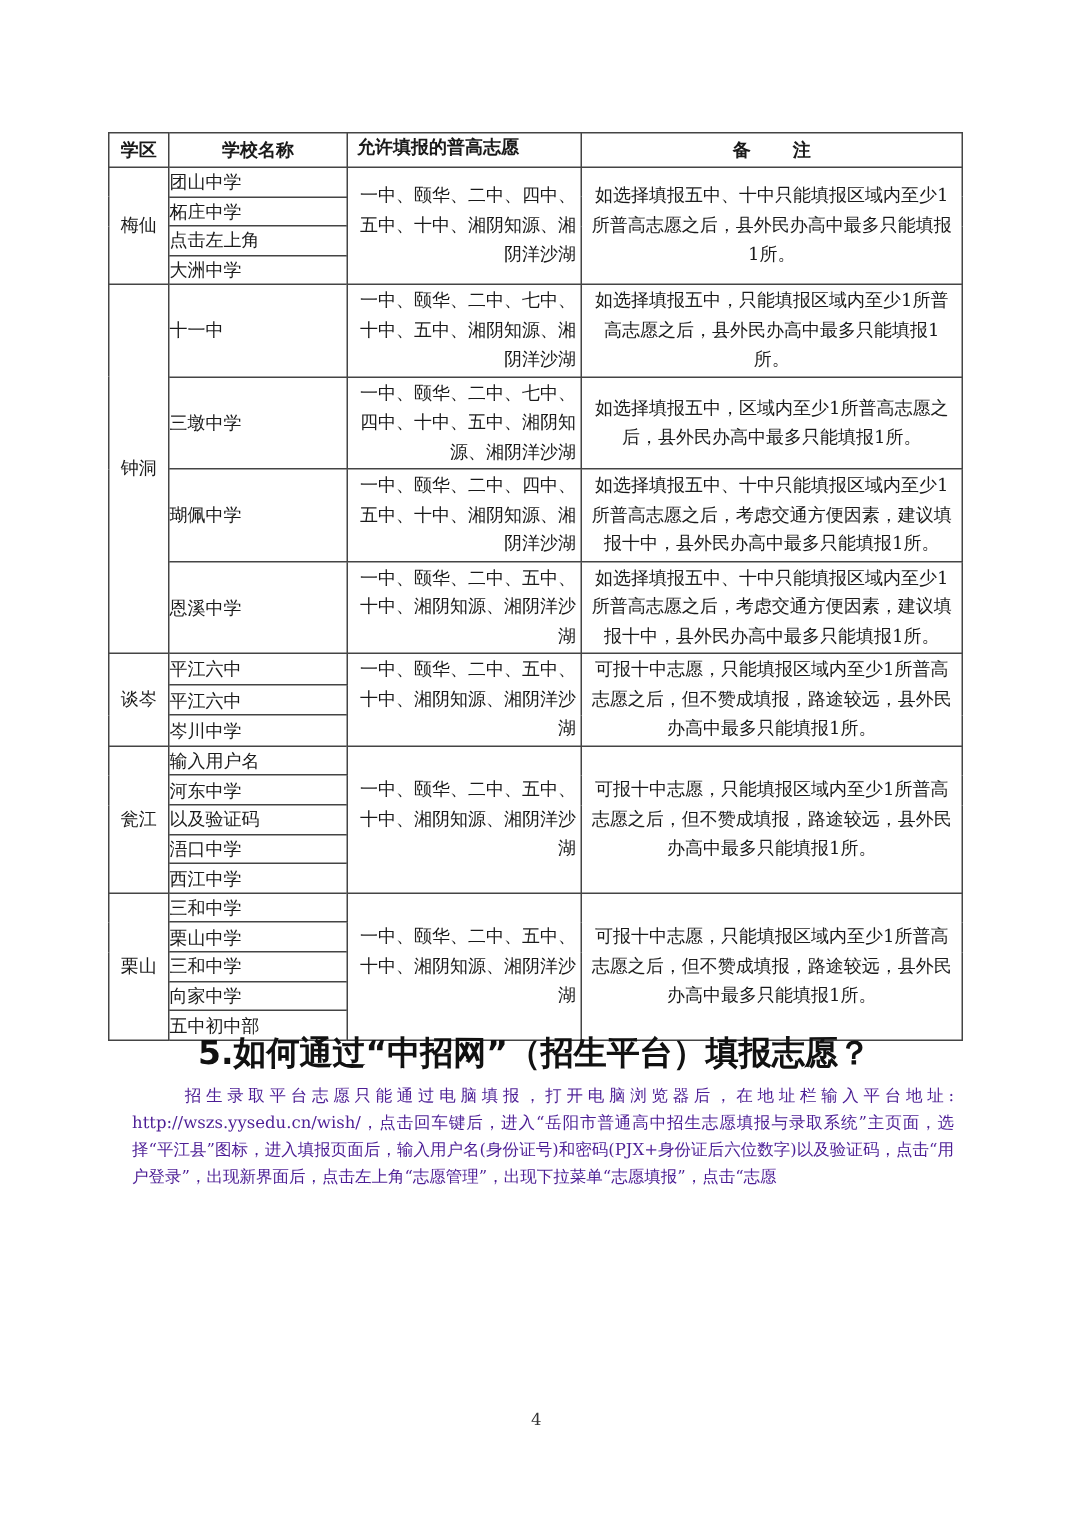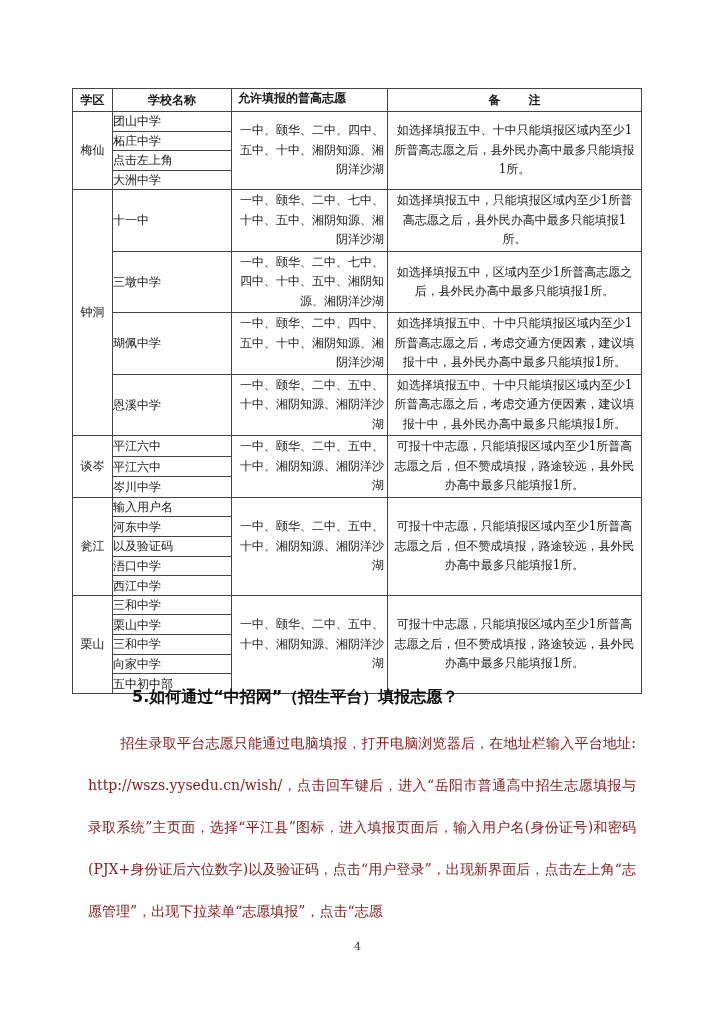--- a/index.html
+++ b/index.html
@@ -11,23 +11,23 @@
   table.grid th { height: 20px; font-weight: bold; font-family: Liberation Mono, monospace;
                   font-size: 12px; text-align: center; }
   .c-district { width: 39px; text-align: center; }
   .c-school { width: 118px; text-align: left; }
   .c-allowed { width: 146px; text-align: right; padding: 1px 3px !important; line-height: 19.5px; }
   .c-note { text-align: center; padding: 1px 5px !important; line-height: 19.5px; }
   td.school { height: 18.6px; line-height: 18px; }
   td.school-tall { height: 59px; }
   th.note-h { letter-spacing: 28px; text-indent: 28px; margin-top: 27px; }
   .heading { position: absolute; left: 132px; top: 687px; font-family: "DejaVu Sans", "Liberation Sans", sans-serif;
-             font-size: 16px; font-weight: bold; color: #111; }
-  .para { position: absolute; left: 88px; top: 722px; width: 548px; font-size: 14px;
-          line-height: 42px; color: #7f1d1d; text-align: justify; }
+             font-size: 22px; font-weight: bold; color: #111; }
+  .para { position: absolute; left: 88px; top: 722px; width: 548px; font-size: 11px;
+          line-height: 18px; color: #4c1d95; text-align: justify; }
   .para .indent { display: inline-block; width: 32px; }
   .page-num { position: absolute; left: 354px; top: 940px; font-size: 11px; color: #333; }
 </style>
 </head>
 <body>
 
 <table class="grid">
   <thead>
     <tr>
       <th class="c-district">学区</th>

